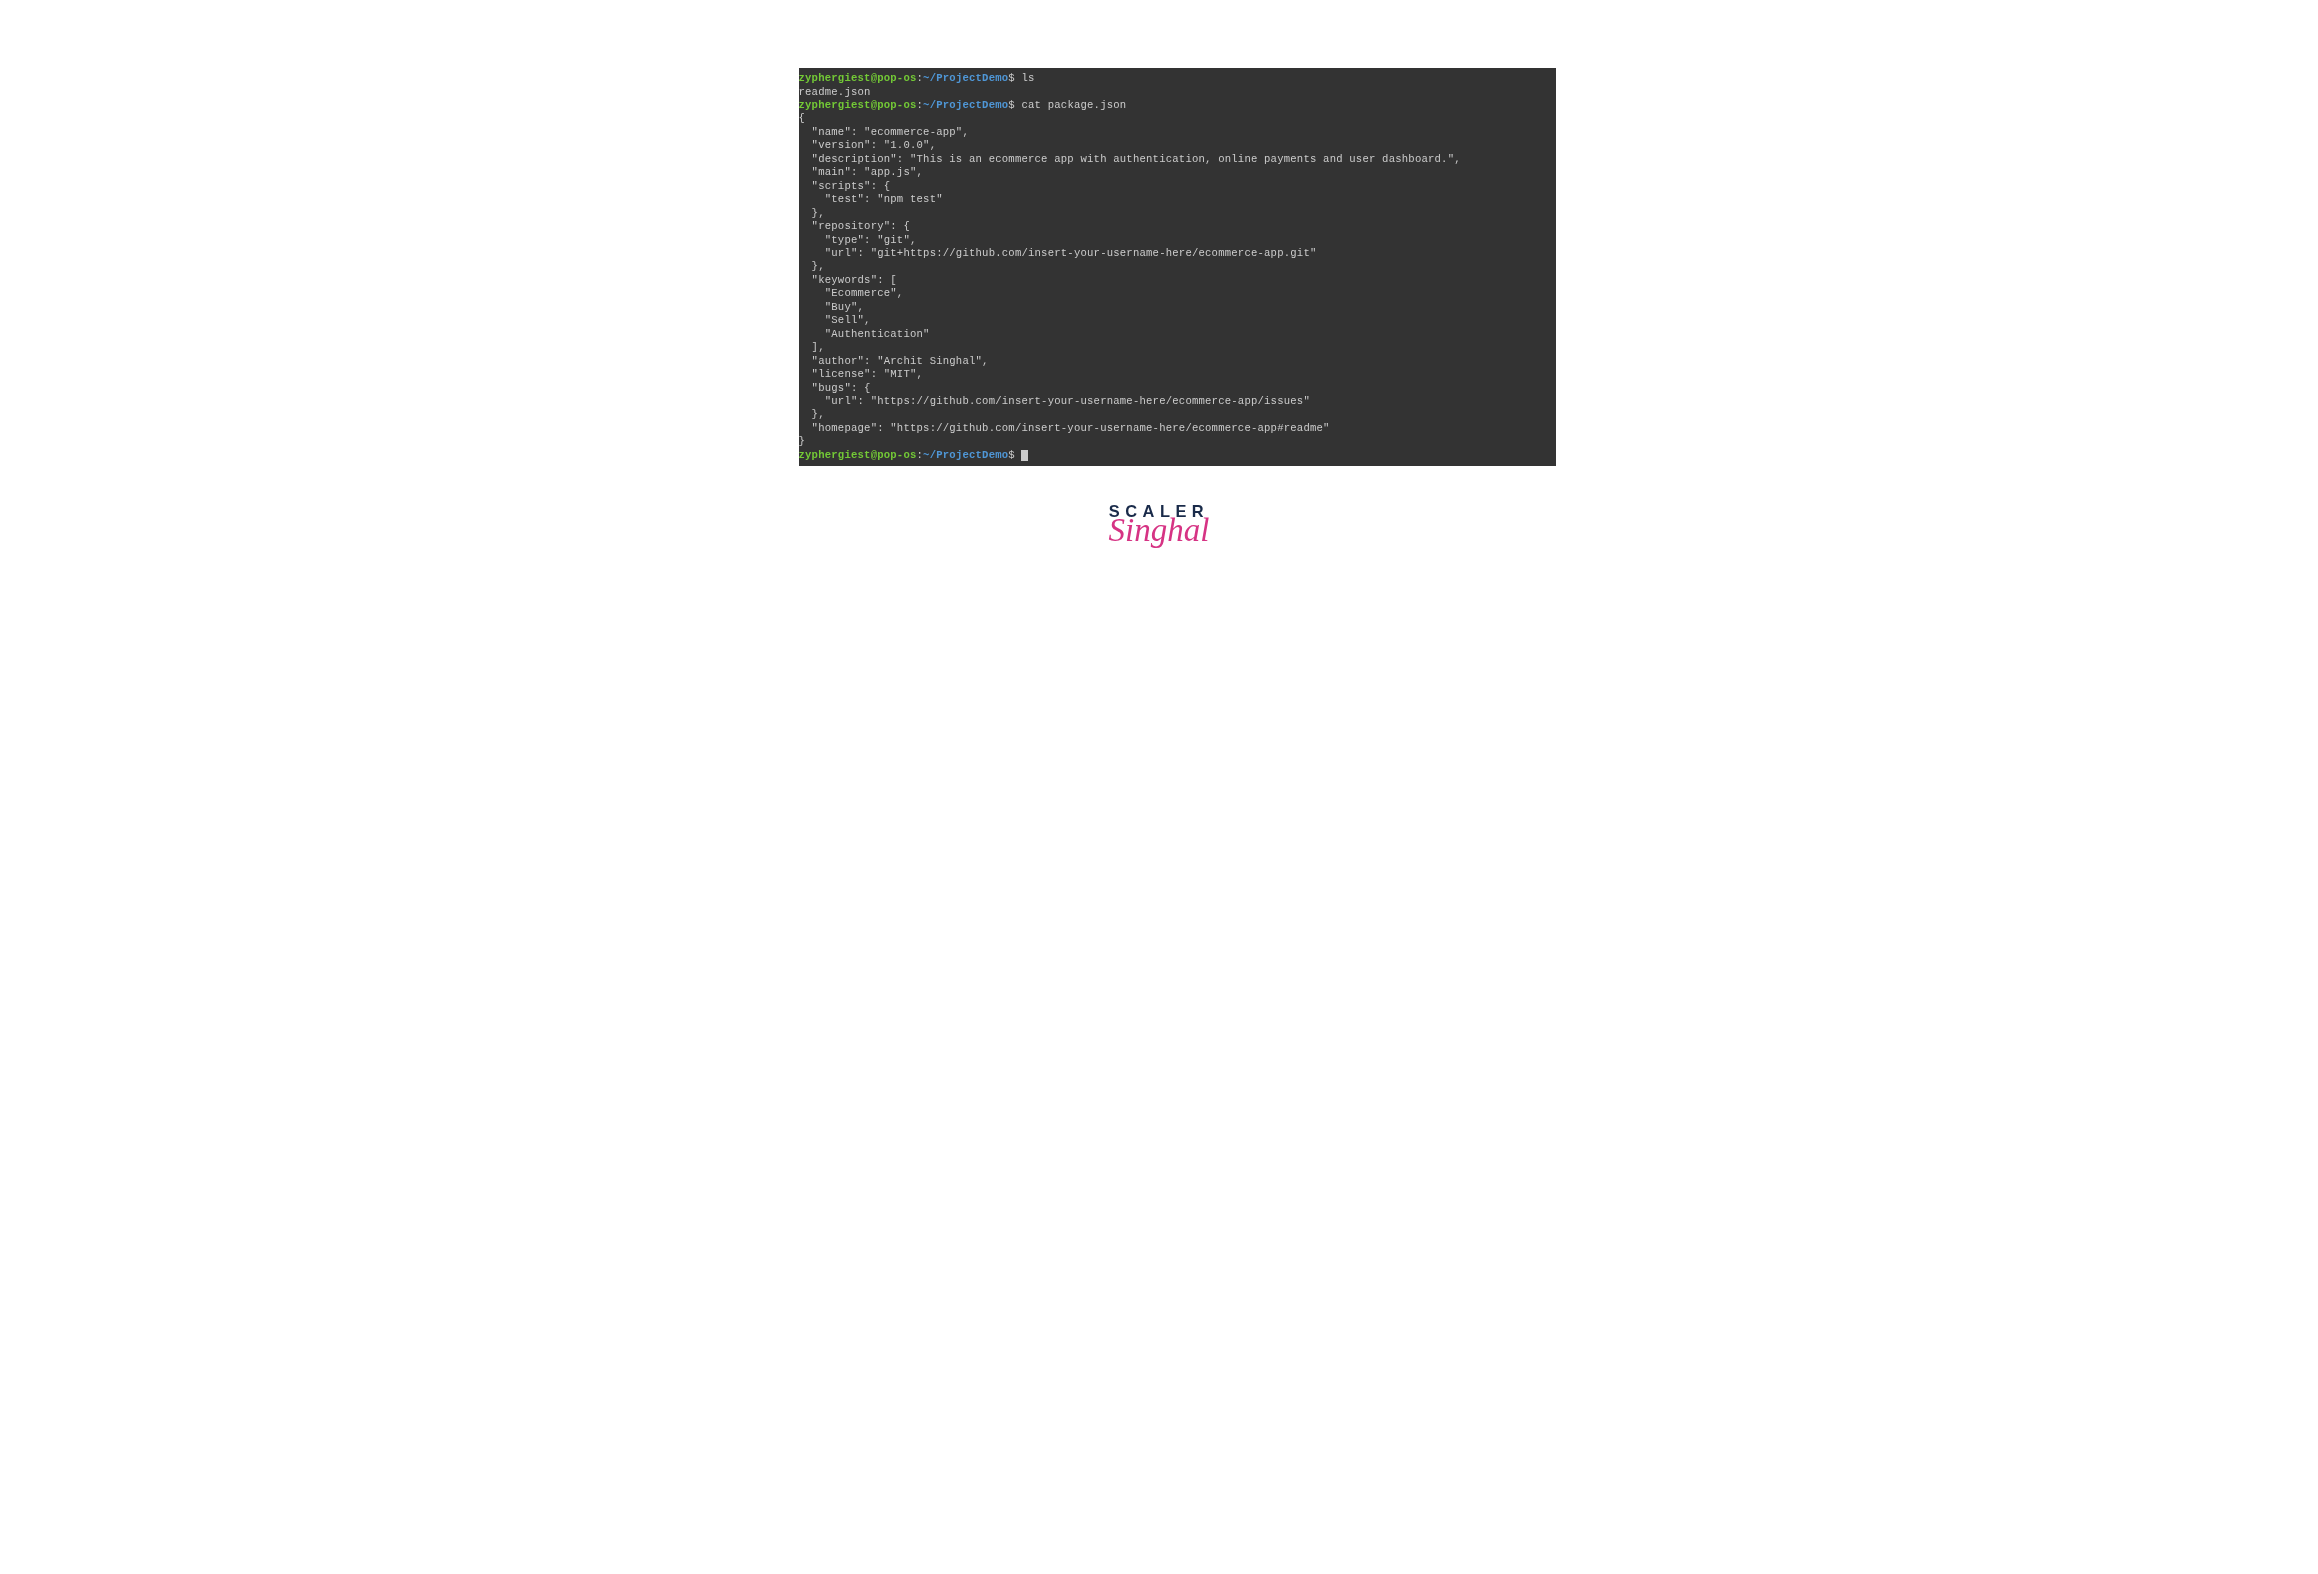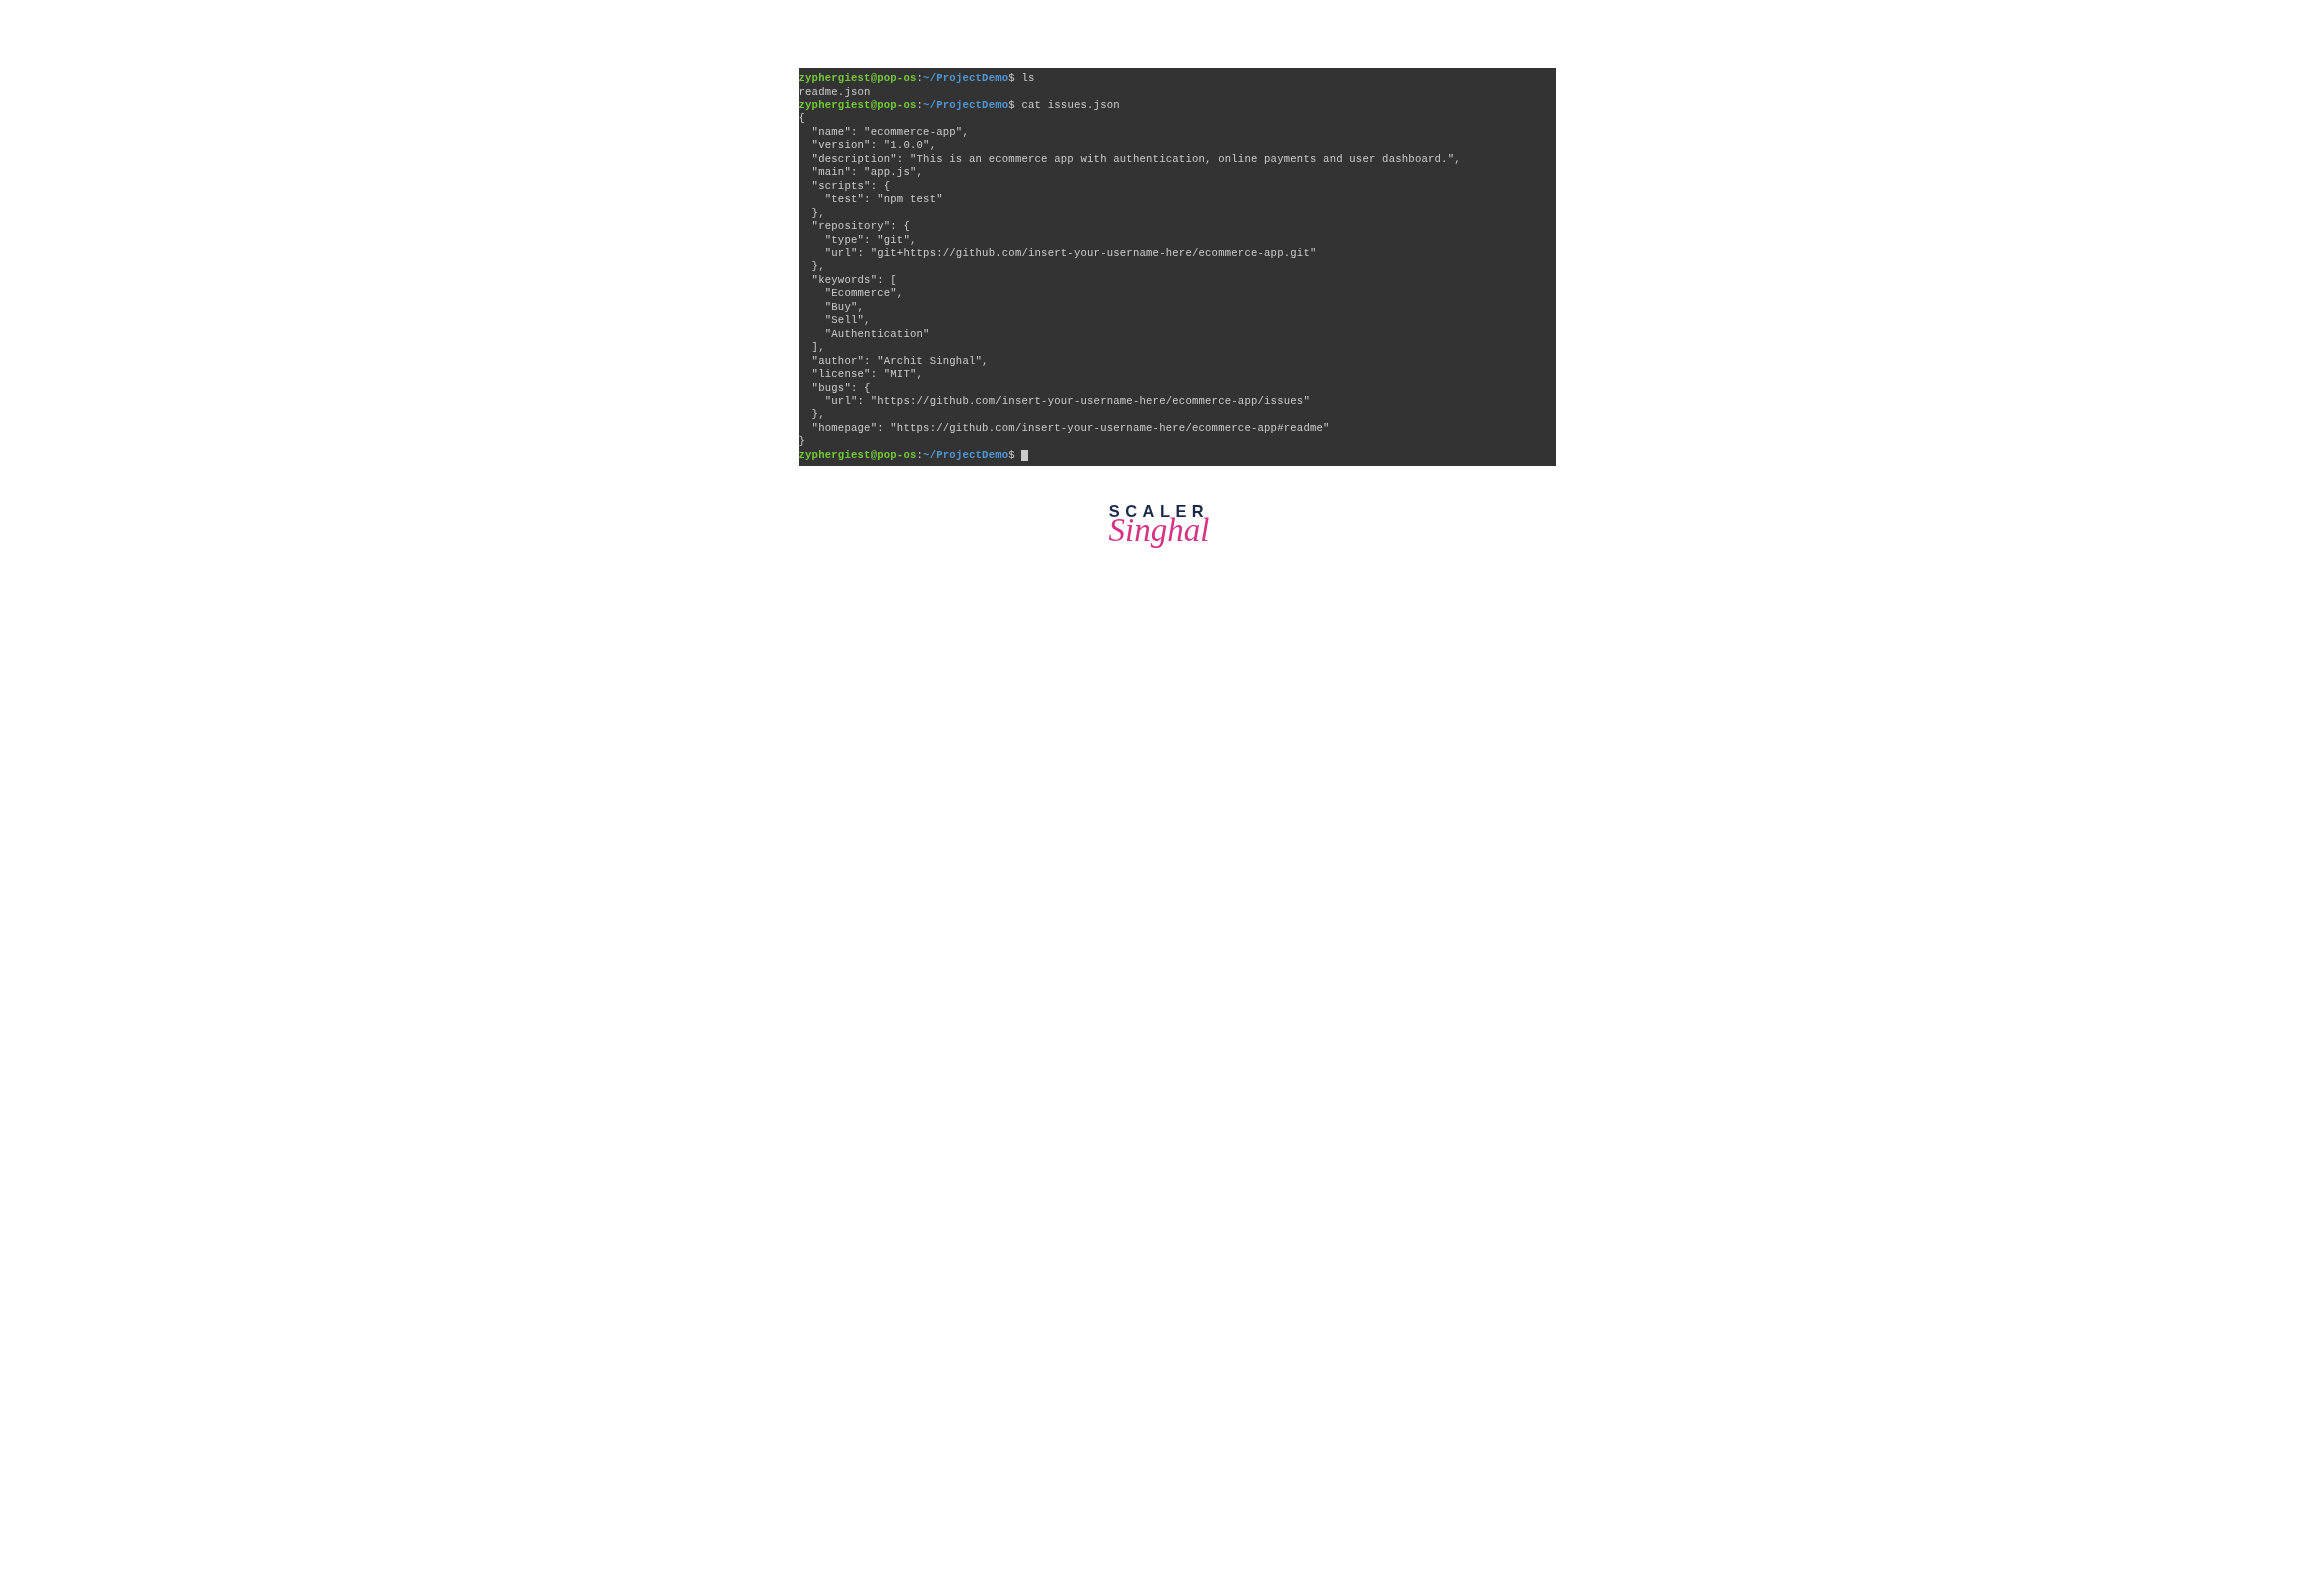--- a/index.html
+++ b/index.html
@@ -65,21 +65,21 @@
       font-weight: normal;
       font-style: italic;
     }
   </style>
 </head>
 <body>
 
 <div class="terminal">
   <div class="line"><span class="user">zyphergiest</span><span class="at">@</span><span class="host">pop-os</span><span class="colon">:</span><span class="path">~/ProjectDemo</span><span class="dollar">$</span><span class="cmd"> ls</span></div>
   <div class="line output">readme.json</div>
-  <div class="line"><span class="user">zyphergiest</span><span class="at">@</span><span class="host">pop-os</span><span class="colon">:</span><span class="path">~/ProjectDemo</span><span class="dollar">$</span><span class="cmd"> cat issues.json</span></div>
+  <div class="line"><span class="user">zyphergiest</span><span class="at">@</span><span class="host">pop-os</span><span class="colon">:</span><span class="path">~/ProjectDemo</span><span class="dollar">$</span><span class="cmd"> cat package.json</span></div>
   <div class="line output">{</div>
   <div class="line output">  "name": "ecommerce-app",</div>
   <div class="line output">  "version": "1.0.0",</div>
   <div class="line output">  "description": "This is an ecommerce app with authentication, online payments and user dashboard.",</div>
   <div class="line output">  "main": "app.js",</div>
   <div class="line output">  "scripts": {</div>
   <div class="line output">    "test": "npm test"</div>
   <div class="line output">  },</div>
   <div class="line output">  "repository": {</div>
   <div class="line output">    "type": "git",</div>

